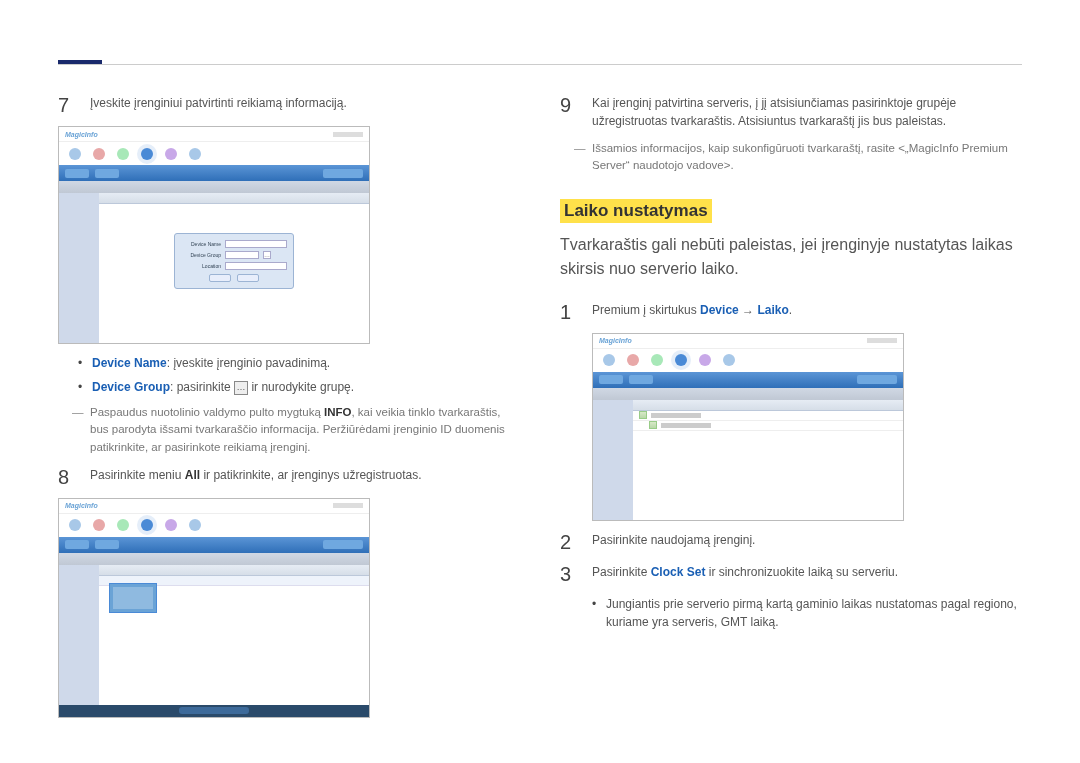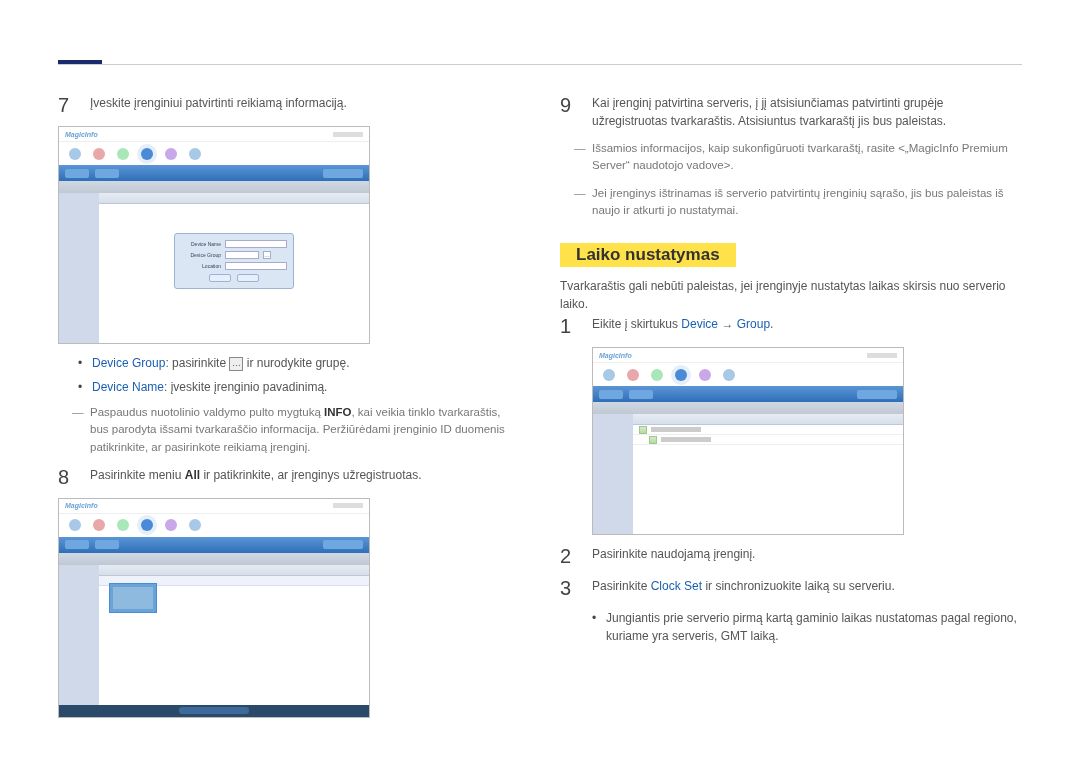--- a/index.html
+++ b/index.html
@@ -51,33 +51,33 @@
     font-weight: 300;
     color: #444;
     width: 16px;
     flex-shrink: 0;
     line-height: 1.1;
   }
   .step-body { flex: 1; font-size: 12px; color: #555;}
   .bullets { margin: 8px 0 8px 20px; }
   .bullets li { list-style: none; position: relative; padding-left: 14px; margin-bottom: 6px; line-height: 1.5; color: #555;}
   .bullets li::before { content: "•"; position: absolute; left: 0; color: #444;}
-  .kw-blue { color: #1a5fb4; font-weight: normal; }
+  .kw-blue { color: #1a5fb4; font-weight: bold; }
   .kw-bold { font-weight: bold; color: #333; }
   .note-block { margin: 6px 0 10px 32px; position: relative; font-size: 11.5px; color: #777; line-height: 1.5; }
   .highlight-heading {
     display: inline-block;
     background: #ffe14a;
     color: #333;
     font-size: 17px;
     font-weight: bold;
-    padding: 2px 16px;
+    padding: 2px 4px;
     margin: 14px 0 10px 0;
   }
-  .para { font-size: 12px; color: #555; line-height: 1.5; margin-bottom: 2px; }
+  .para { font-size: 16px; color: #555; line-height: 1.5; margin-bottom: 20px; }
 
   
   .shot {
     border: 1px solid #bbb;
     width: 312px;
     margin: 6px 0 10px 0;
     background: #fff;
     font-size: 6px;
     overflow: hidden;
   }
@@ -182,24 +182,24 @@
                 <div class="dbtn"></div>
                 <div class="dbtn"></div>
               </div>
           </div>
         </div>
       </div>
     </div>
 
     <ul class="bullets">
       <li>
-        <span class="kw-blue">Device Group</span><span>: pasirinkite </span><span class="more-btn">…</span><span> ir nurodykite grupę.</span>
+        <span class="kw-blue">Device Name</span><span>: įveskite įrenginio pavadinimą.</span>
       </li>
       <li>
-        <span class="kw-blue">Device Name</span><span>: įveskite įrenginio pavadinimą.</span>
+        <span class="kw-blue">Device Group</span><span>: pasirinkite </span><span class="more-btn">…</span><span> ir nurodykite grupę.</span>
       </li>
     </ul>
 
     <div class="note-block dash-note">
       <span>Paspaudus nuotolinio valdymo pulto mygtuką </span><span class="kw-bold">INFO</span><span>, kai veikia tinklo tvarkaraštis, bus parodyta išsami tvarkaraščio informacija. Peržiūrėdami įrenginio ID duomenis patikrinkite, ar pasirinkote reikiamą įrenginį.</span>
     </div>
 
     <div class="step">
       <div class="step-num">8</div>
       <div class="step-body">
@@ -239,34 +239,33 @@
           <div class="pill"></div>
         </div>
     </div>
 
   </div>
 
   <div class="col">
 
     <div class="step">
       <div class="step-num">9</div>
-      <div class="step-body">Kai įrenginį patvirtina serveris, į jį atsisiunčiamas patvirtinti grupėje užregistruotas tvarkaraštis. Atsisiuntus tvarkaraštį jis bus paleistas.</div>
+      <div class="step-body">Kai įrenginį patvirtina serveris, į jį atsisiunčiamas pasirinktoje grupėje užregistruotas tvarkaraštis. Atsisiuntus tvarkaraštį jis bus paleistas.</div>
     </div>
 
     <div class="note-block dash-note">Išsamios informacijos, kaip sukonfigūruoti tvarkaraštį, rasite &lt;„MagicInfo Premium Server“ naudotojo vadove&gt;.</div>
-    <div class="note-block dash-note">Jei įrenginys ištrinamas iš serverio patvirtintų įrenginių sąrašo, jis bus paleistas iš naujo ir atkurti jo nustatymai.</div>
 
     <div class="highlight-heading">Laiko nustatymas</div>
 
     <div class="para">Tvarkaraštis gali nebūti paleistas, jei įrenginyje nustatytas laikas skirsis nuo serverio laiko.</div>
 
     <div class="step">
       <div class="step-num">1</div>
       <div class="step-body">
-        <span>Eikite į skirtukus </span><span class="kw-blue">Device</span><span> → </span><span class="kw-blue">Group</span><span>.</span>
+        <span>Premium į skirtukus </span><span class="kw-blue">Device</span><span> → </span><span class="kw-blue">Laiko</span><span>.</span>
       </div>
     </div>
 
     
     <div class="shot" style="margin-left:32px;">
       <div class="shot-topbar">
           <span class="shot-logo">MagicInfo</span>
           <span style="width:30px;height:5px;background:#ddd;"></span>
         </div>
       <div class="shot-iconrow">

